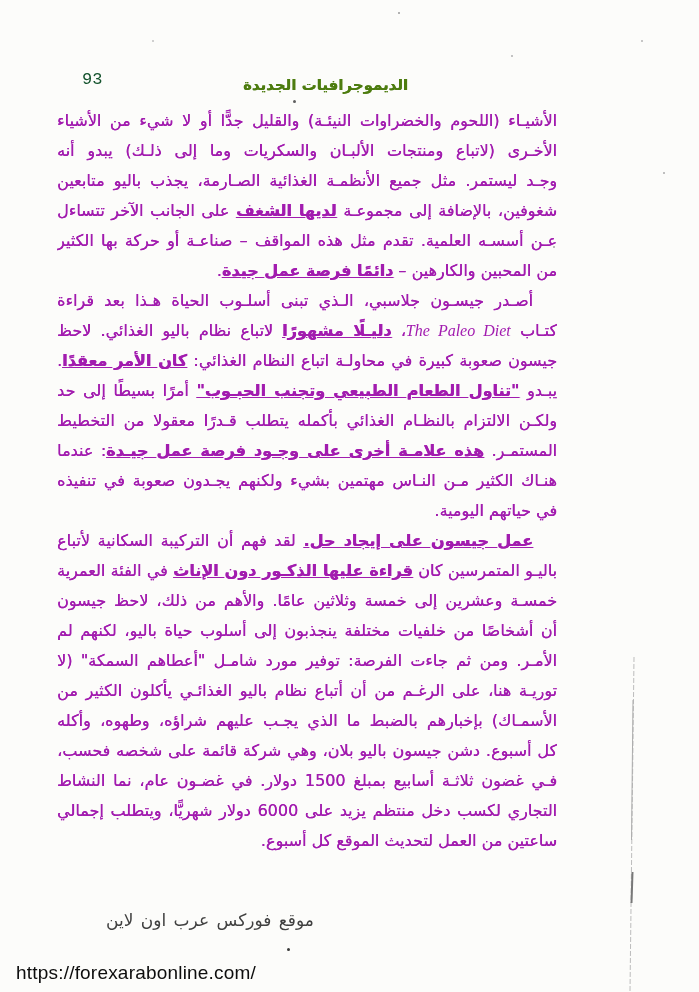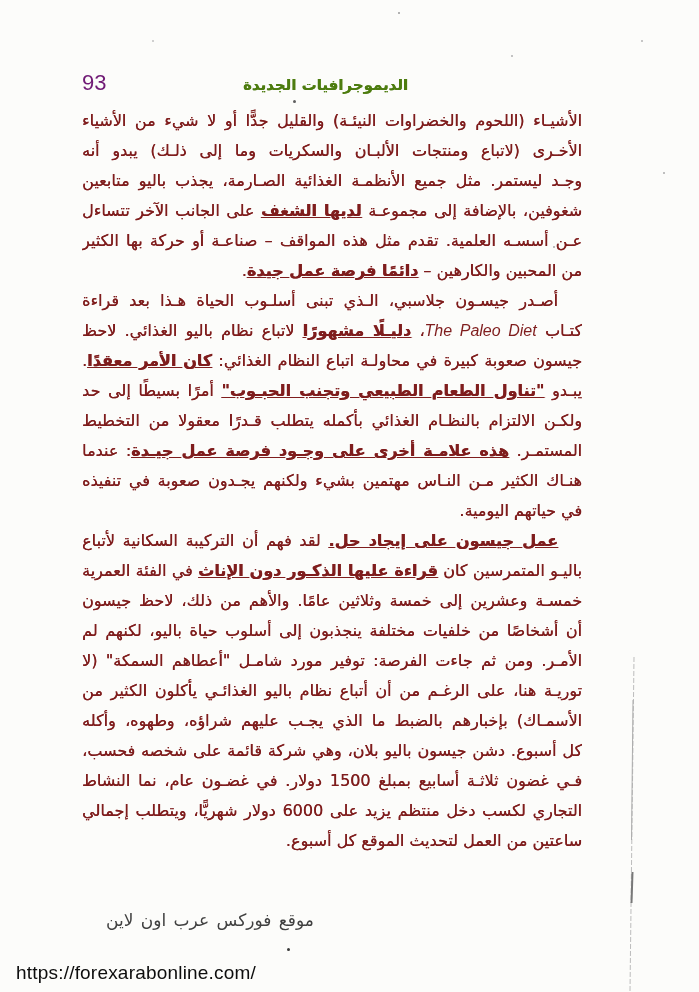--- a/index.html
+++ b/index.html
@@ -7,47 +7,47 @@
     position:relative;
     width:699px;height:992px;
     background:#fcfcfa;
     overflow:hidden;
     font-family:"DejaVu Sans",sans-serif;
     color:#1b1b1b;
   }
   
   .page-num{
     position:absolute;left:82px;top:70px;
-    font-family:Liberation Sans, sans-serif;
-    font-size:22px;color:#701a75;
+    font-family:Liberation Mono, monospace;
+    font-size:17px;color:#14532d;
   }
   .chapter-title{
     position:absolute;left:258px;top:76px;width:150px;
     text-align:center;direction:rtl;
     font-size:15px;font-weight:bold;color:#4d7c0f;
     text-shadow:0.3px 0 0 currentColor;
     white-space:nowrap;
   }
   
   .body-text{
-    position:absolute;left:82px;top:106px;width:500px;
+    position:absolute;left:57px;top:106px;width:500px;
     direction:rtl;
     font-size:16px;
-    color:#7f1d1d;
+    color:#a21caf;
     text-shadow:0.3px 0 0 currentColor;
   }
   .line{
     height:30px;line-height:30px;overflow:hidden;
     text-align:justify;text-align-last:justify;
   }
   .line.para-end{text-align-last:right;}
   .line.indent{padding-right:24px;}
   .line .b{font-weight:bold;text-shadow:0.4px 0 0 currentColor;text-decoration:underline;}
   .line .latin{
-    font-family:Liberation Sans, sans-serif;
+    font-family:Liberation Serif, serif;
     font-style:italic;font-size:16px;
     direction:ltr;unicode-bidi:embed;
     text-shadow:none;
   }
   
   .wm-ar{
     position:absolute;left:106px;top:910px;
     direction:rtl;font-size:17px;color:#404040;
     word-spacing:2px;white-space:nowrap;
   }

